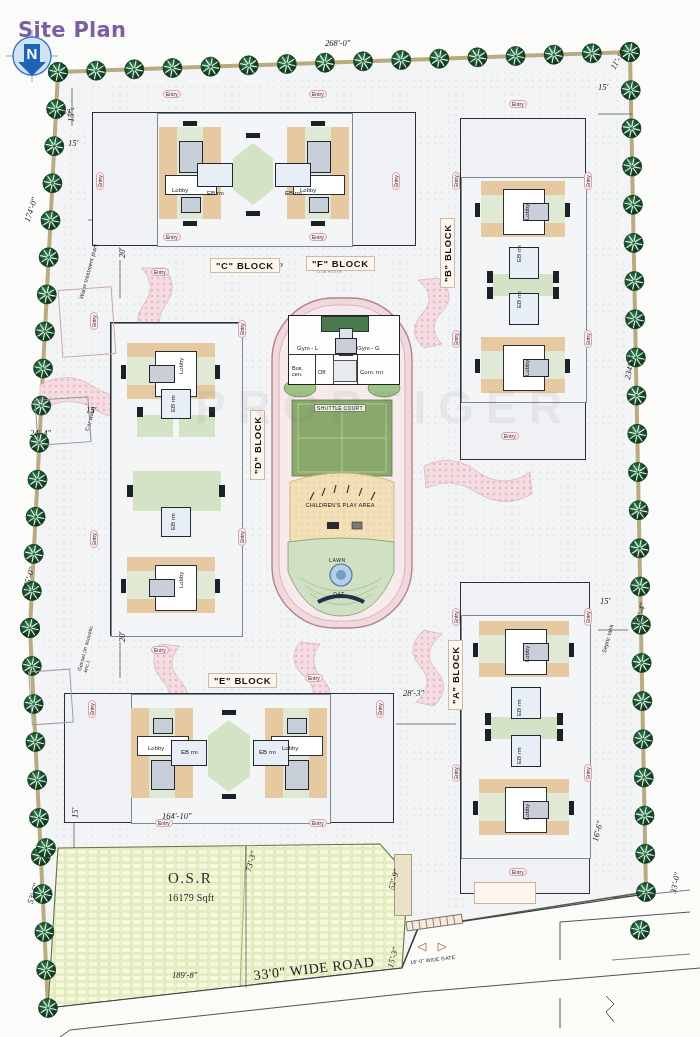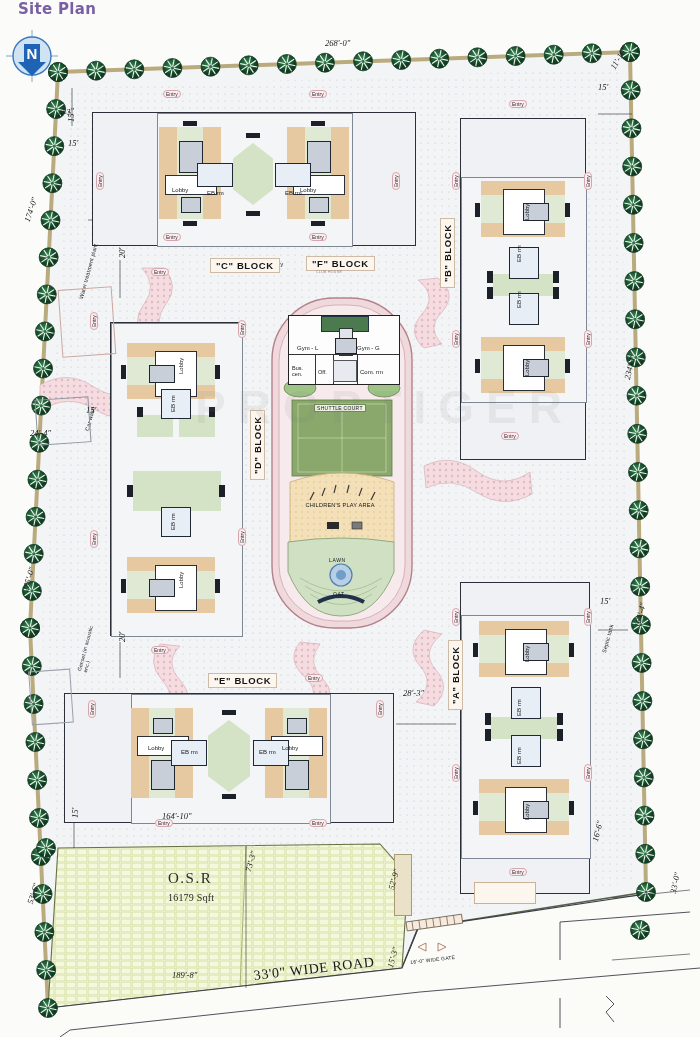--- a/index.html
+++ b/index.html
@@ -1,20 +1,20 @@
 <!DOCTYPE html>
 <html><head>
 <meta charset="utf-8">
 <style>
   html,body{margin:0;padding:0;background:#fbfbf9;}
   body{width:700px;height:1037px;position:relative;overflow:hidden;
        font-family:"Liberation Sans",sans-serif;color:#1b1b1b;}
 
   
-  #title{position:absolute;left:18px;top:0;font-size:15px;font-weight:bold;
+  #title{position:absolute;left:18px;top:18px;font-size:21px;font-weight:bold;
          color:#7a5fa3;letter-spacing:.3px;font-family:"DejaVu Sans",sans-serif;}
 
   
   #plan{position:absolute;left:0;top:30px;width:700px;height:1007px;}
 
   svg{position:absolute;left:0;top:0;}
 
   
   .lbl{position:absolute;font-size:7px;letter-spacing:.2px;white-space:nowrap;color:#16181a;}
   .dim{position:absolute;font-size:8.5px;color:#1a1a1a;white-space:nowrap;

